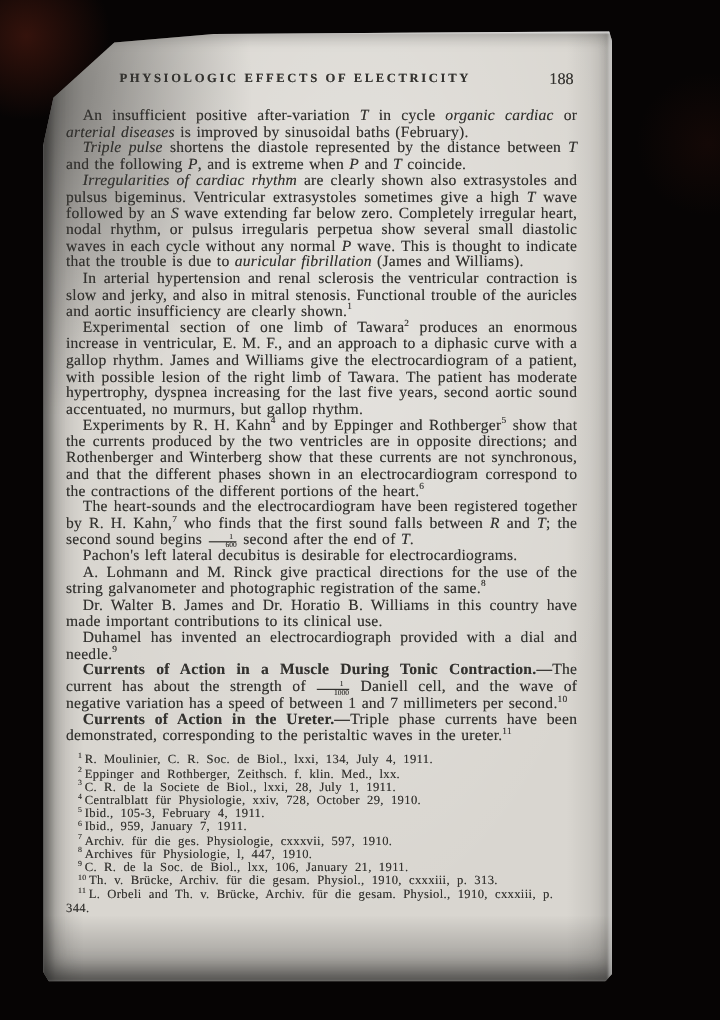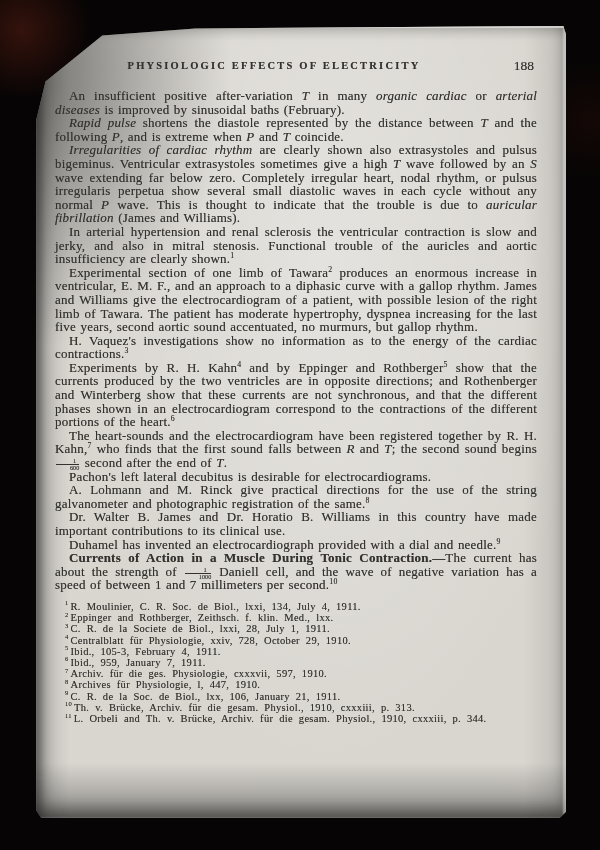--- a/index.html
+++ b/index.html
@@ -5,21 +5,21 @@
   html,body{margin:0;padding:0;background:#000;}
   .photo{
     position:relative;width:600px;height:850px;overflow:hidden;
     background:
       radial-gradient(circle at 22px 30px, rgba(90,30,18,0.55) 0%, rgba(40,12,8,0.0) 70px),
       radial-gradient(circle at 590px 120px, rgba(60,20,12,0.25) 0%, rgba(0,0,0,0) 60px),
       #060404;
     font-family:"Liberation Serif","DejaVu Serif",serif;
   }
   .page{
-    position:absolute;left:36px;top:26px;width:530px;height:792px;
+    position:absolute;left:36px;top:26px;width:474px;height:792px;
     background:
       radial-gradient(ellipse at 55% 30%, rgba(255,255,255,0.30) 0%, rgba(255,255,255,0) 65%),
       radial-gradient(ellipse at 0% 6%, rgba(0,0,0,0.45) 0%, rgba(0,0,0,0) 26%),
       linear-gradient(to right, rgba(0,0,0,0.30) 0px, rgba(0,0,0,0.10) 10px, rgba(0,0,0,0) 34px, rgba(0,0,0,0) 92%, rgba(0,0,0,0.12) 100%),
       linear-gradient(to bottom, rgba(0,0,0,0.10) 0px, rgba(0,0,0,0) 14px, rgba(0,0,0,0) 93%, rgba(0,0,0,0.35) 100%),
       var(--page-bg,#d9d6d0);
     box-shadow:
       inset 0 2px 1px rgba(255,255,255,0.55),
       inset -3px 0 2px rgba(255,255,255,0.40),
       inset 8px 0 16px rgba(0,0,0,0.25),
@@ -58,33 +58,33 @@
 </head>
 <body>
 
 <div class="photo">
   <div class="page">
     <div class="header">
       <span class="running-title">PHYSIOLOGIC EFFECTS OF ELECTRICITY</span>
       <span class="page-number">188</span>
     </div>
     <div class="body-text">
-        <p><span>An insufficient positive after-variation </span><span class="i">T</span><span> in many </span><span class="i">organic cardiac</span><span> or </span><span class="i">arterial diseases</span><span> is improved by sinusoidal baths (February).</span></p>
-        <p><span class="i">Rapid pulse</span><span> shortens the diastole represented by the distance between </span><span class="i">T</span><span> and the following </span><span class="i">P</span><span>, and is extreme when </span><span class="i">P</span><span> and </span><span class="i">T</span><span> coincide.</span></p>
+        <p><span>An insufficient positive after-variation </span><span class="i">T</span><span> in cycle </span><span class="i">organic cardiac</span><span> or </span><span class="i">arterial diseases</span><span> is improved by sinusoidal baths (February).</span></p>
+        <p><span class="i">Triple pulse</span><span> shortens the diastole represented by the distance between </span><span class="i">T</span><span> and the following </span><span class="i">P</span><span>, and is extreme when </span><span class="i">P</span><span> and </span><span class="i">T</span><span> coincide.</span></p>
         <p><span class="i">Irregularities of cardiac rhythm</span><span> are clearly shown also extrasystoles and pulsus bigeminus. Ventricular extrasystoles sometimes give a high </span><span class="i">T</span><span> wave followed by an </span><span class="i">S</span><span> wave extending far below zero. Completely irregular heart, nodal rhythm, or pulsus irregularis perpetua show several small diastolic waves in each cycle without any normal </span><span class="i">P</span><span> wave. This is thought to indicate that the trouble is due to </span><span class="i">auricular fibrillation</span><span> (James and Williams).</span></p>
         <p><span>In arterial hypertension and renal sclerosis the ventricular contraction is slow and jerky, and also in mitral stenosis. Functional trouble of the auricles and aortic insufficiency are clearly shown.</span><span class="sup">1</span></p>
         <p><span>Experimental section of one limb of Tawara</span><span class="sup">2</span><span> produces an enormous increase in ventricular, E. M. F., and an approach to a diphasic curve with a gallop rhythm. James and Williams give the electrocardiogram of a patient, with possible lesion of the right limb of Tawara. The patient has moderate hypertrophy, dyspnea increasing for the last five years, second aortic sound accentuated, no murmurs, but gallop rhythm.</span></p>
-        <p><span>H. Vaquez's investigations show no information as to the energy of the cardiac contractions.</span><span class="sup">3</span></p>
         <p><span>Experiments by R. H. Kahn</span><span class="sup">4</span><span> and by Eppinger and Rothberger</span><span class="sup">5</span><span> show that the currents produced by the two ventricles are in opposite directions; and Rothenberger and Winterberg show that these currents are not synchronous, and that the different phases shown in an electrocardiogram correspond to the contractions of the different portions of the heart.</span><span class="sup">6</span></p>
         <p><span>The heart-sounds and the electrocardiogram have been registered together by R. H. Kahn,</span><span class="sup">7</span><span> who finds that the first sound falls between </span><span class="i">R</span><span> and </span><span class="i">T</span><span>; the second sound begins </span><span class="frac"><span class="nu">1</span><span class="de">600</span></span><span> second after the end of </span><span class="i">T</span><span>.</span></p>
         <p><span>Pachon's left lateral decubitus is desirable for electrocardiograms.</span></p>
         <p><span>A. Lohmann and M. Rinck give practical directions for the use of the string galvanometer and photographic registration of the same.</span><span class="sup">8</span></p>
         <p><span>Dr. Walter B. James and Dr. Horatio B. Williams in this country have made important contributions to its clinical use.</span></p>
         <p><span>Duhamel has invented an electrocardiograph provided with a dial and needle.</span><span class="sup">9</span></p>
         <p><span class="b">Currents of Action in a Muscle During Tonic Contraction.—</span><span>The current has about the strength of </span><span class="frac"><span class="nu">1</span><span class="de">1000</span></span><span> Daniell cell, and the wave of negative variation has a speed of between 1 and 7 millimeters per second.</span><span class="sup">10</span></p>
+        <p><span class="b">Currents of Action in the Ureter.—</span><span>Triple phase currents have been demonstrated, corresponding to the peristaltic waves in the ureter.</span><span class="sup">11</span></p>
       </div>
     <div class="footnotes">
         <div class="footnote"><span class="fn-num">1</span>R. Moulinier, C. R. Soc. de Biol., lxxi, 134, July 4, 1911.</div>
         <div class="footnote"><span class="fn-num">2</span>Eppinger and Rothberger, Zeithsch. f. klin. Med., lxx.</div>
         <div class="footnote"><span class="fn-num">3</span>C. R. de la Societe de Biol., lxxi, 28, July 1, 1911.</div>
         <div class="footnote"><span class="fn-num">4</span>Centralblatt für Physiologie, xxiv, 728, October 29, 1910.</div>
         <div class="footnote"><span class="fn-num">5</span>Ibid., 105-3, February 4, 1911.</div>
         <div class="footnote"><span class="fn-num">6</span>Ibid., 959, January 7, 1911.</div>
         <div class="footnote"><span class="fn-num">7</span>Archiv. für die ges. Physiologie, cxxxvii, 597, 1910.</div>
         <div class="footnote"><span class="fn-num">8</span>Archives für Physiologie, l, 447, 1910.</div>

